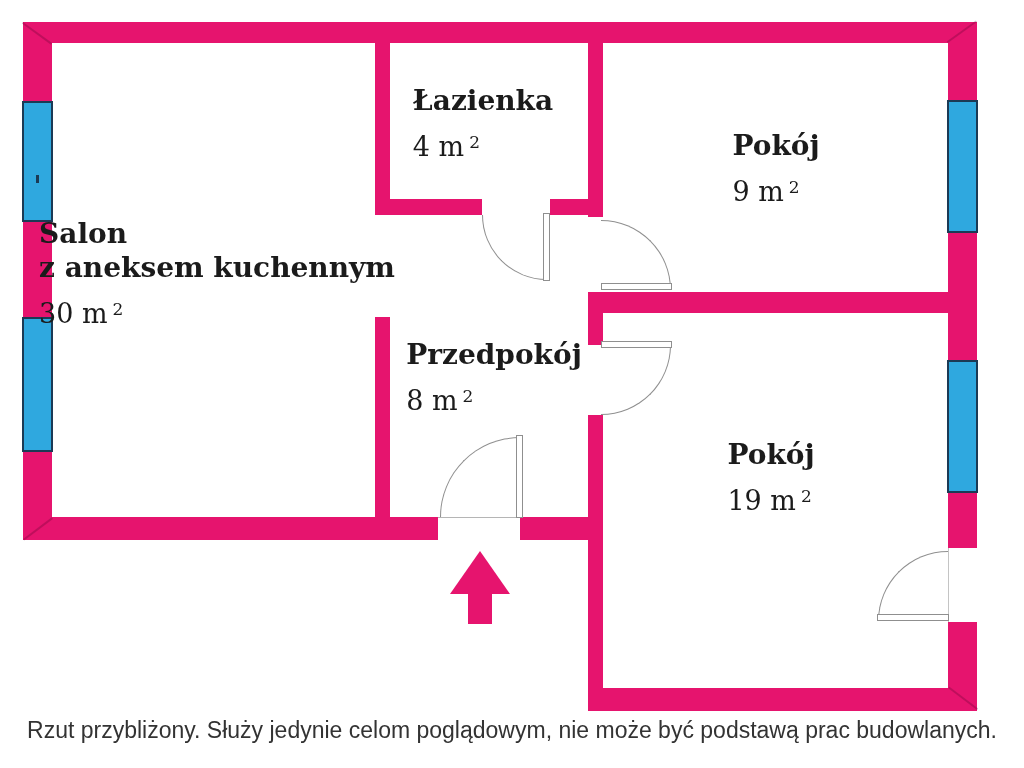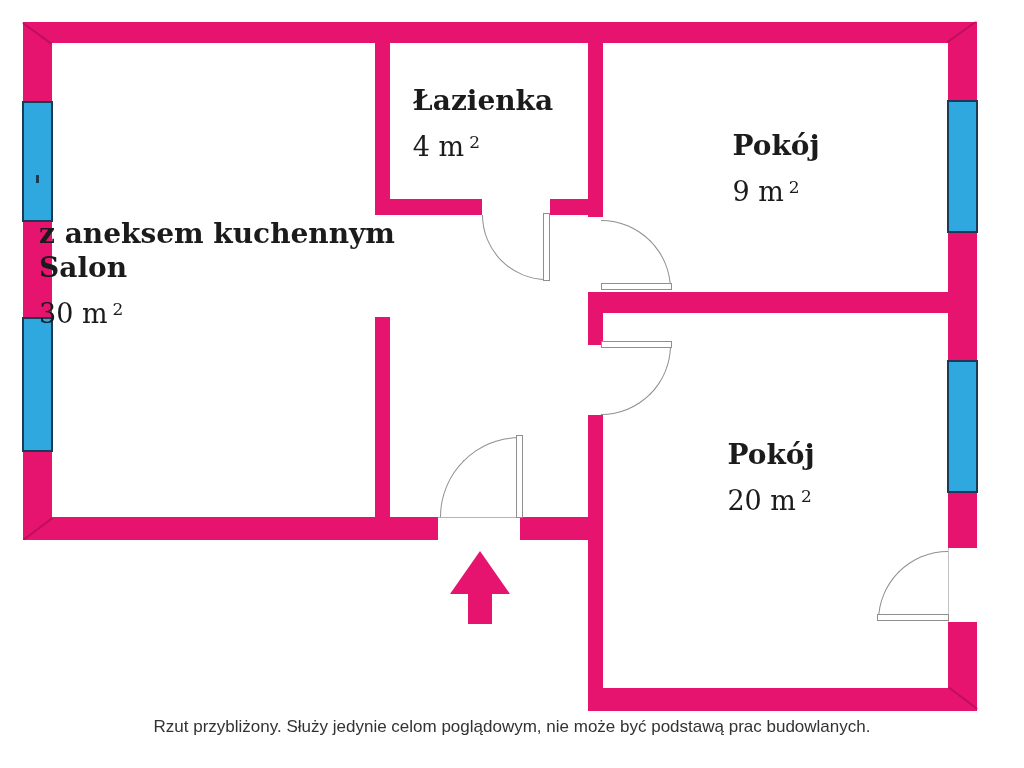--- a/index.html
+++ b/index.html
@@ -31,21 +31,21 @@
   .room-label{position:absolute;transform:translateX(-50%);text-align:left;
               color:var(--text,#1b1b1b);white-space:nowrap;}
   .room-name{font-weight:bold;font-size:28px;line-height:34px;}
   .room-area{font-size:27px;line-height:48px;}
   .room-area .sup{font-size:17px;vertical-align:8px;margin-left:5px;}
   .arrow-head{position:absolute;width:0;height:0;
               border-left:30px solid transparent;border-right:30px solid transparent;
               border-bottom:43px solid var(--wall,#E6146E);}
   .arrow-stem{position:absolute;background:var(--wall,#E6146E);}
   #note{position:absolute;left:0;top:717px;width:1024px;text-align:center;
-        font-family:"Liberation Sans","DejaVu Sans",sans-serif;font-size:17px;
+        font-family:"Liberation Sans","DejaVu Sans",sans-serif;font-size:23px;
         color:var(--note-text,#333);}
 </style>
 </head>
 <body>
 
 <div id="stage">
 
   <div class="wall" style="left:23px;top:22px;width:954px;height:21px;"></div>
   <div class="wall" style="left:23px;top:22px;width:29px;height:518px;"></div>
   <div class="wall" style="left:23px;top:517px;width:415px;height:23px;"></div>
@@ -88,35 +88,39 @@
   <div class="door-leaf" style="left:543px;top:213px;width:7px;height:68px;"></div>
   <div class="door-leaf" style="left:601px;top:283px;width:71px;height:7px;"></div>
   <div class="door-leaf" style="left:601px;top:341px;width:71px;height:7px;"></div>
   <div class="door-leaf" style="left:516px;top:435px;width:7px;height:83px;"></div>
   <div class="door-leaf" style="left:877px;top:614px;width:72px;height:7px;"></div>
 
   <div class="arrow-head" style="left:450px;top:551px;"></div>
   <div class="arrow-stem" style="left:468px;top:593px;width:24px;height:31px;"></div>
 
   <div class="room-label" style="left:217px;top:217px;">
+    <div class="room-name">Salon</div>
     <div class="room-name">z aneksem kuchennym</div>
-    <div class="room-name">Salon</div>
     <div class="room-area"><span>30 m</span><span class="sup">2</span></div>
   </div>
 
   <div class="room-label" style="left:483px;top:84px;">
     <div class="room-name">Łazienka</div>
     <div class="room-area"><span>4 m</span><span class="sup">2</span></div>
   </div>
 
   <div class="room-label" style="left:776px;top:129px;">
     <div class="room-name">Pokój</div>
     <div class="room-area"><span>9 m</span><span class="sup">2</span></div>
   </div>
 
+  <div class="room-label" style="left:494px;top:338px;">
+    <div class="room-name">Przedpokój</div>
+    <div class="room-area"><span>8 m</span><span class="sup">2</span></div>
+  </div>
 
   <div class="room-label" style="left:771px;top:438px;">
     <div class="room-name">Pokój</div>
-    <div class="room-area"><span>20 m</span><span class="sup">2</span></div>
+    <div class="room-area"><span>19 m</span><span class="sup">2</span></div>
   </div>
 
   <div id="note">Rzut przybliżony. Służy jedynie celom poglądowym, nie może być podstawą prac budowlanych.</div>
 </div>
 
 </body></html>

